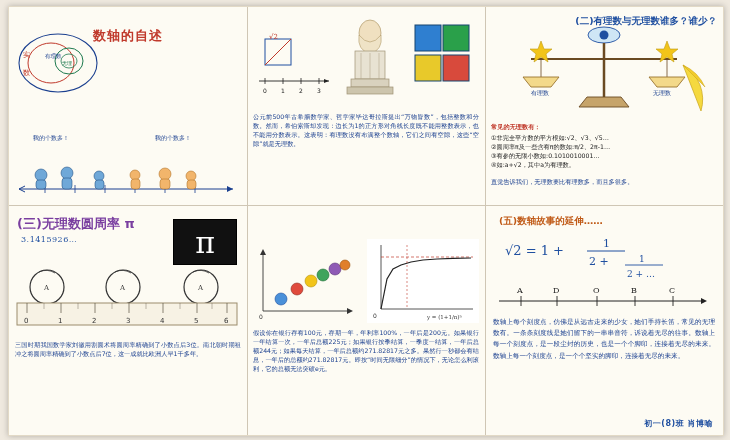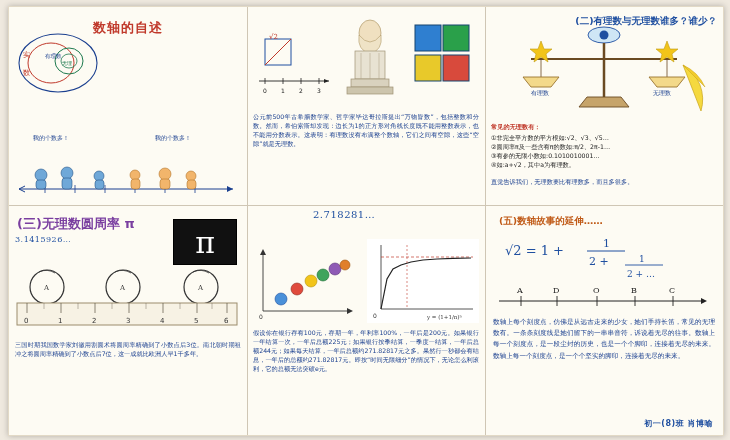--- a/index.html
+++ b/index.html
@@ -67,21 +67,21 @@
   .ruler-wrap{position:absolute;left:6px;top:96px;width:224px;}
 </style>
 </head>
 <body>
 
 <div class="poster">
 
   <div class="grid">
 
     <div class="cell">
-      <div class="title t-red" style="margin-top:8px">数轴的自述</div>
+      <div class="title t-red" style="margin-top:16px">数轴的自述</div>
 
 
       <div class="venn">
         <svg width="82" height="64" viewBox="0 0 82 64">
           <ellipse cx="41" cy="32" rx="39" ry="29" fill="none" stroke="#1a3f8f" stroke-width="1.1"></ellipse>
           <ellipse cx="34" cy="32" rx="23" ry="20" fill="none" stroke="#c0392b" stroke-width="1"></ellipse>
           <ellipse cx="52" cy="30" rx="14" ry="13" fill="none" stroke="#1e7a4f" stroke-width="1"></ellipse>
           <ellipse cx="52" cy="30" rx="8" ry="7" fill="none" stroke="#1e7a4f" stroke-width=".8"></ellipse>
           <text x="6" y="26" font-size="7" fill="#c0392b">实</text>
           <text x="6" y="44" font-size="7" fill="#c0392b">数</text>
@@ -212,21 +212,21 @@
         <div class="body-text dark" style="margin-top:2px;">①非完全平方数的平方根如:√2、√3、√5…</div>
         <div class="body-text dark">②圆周率π及一些含有π的数如:π/2、2π-1…</div>
         <div class="body-text dark">③有参的无限小数如:0.1010010001…</div>
         <div class="body-text dark">④如:a+√2，其中a为有理数。</div>
         <div class="body-text blue" style="margin-top:8px;">直觉告诉我们，无理数要比有理数多，而且多很多。</div>
       </div>
     </div>
 
     <div class="cell">
       <div class="title t-purple" style="text-align:left;margin:6px 0 2px 2px;">(三)无理数圆周率 π</div>
-      <div style="font-size:8px;color:#1f4fa0;margin-left:0;letter-spacing:.5px;" class="formula">3.1415926…</div>
+      <div style="font-size:8px;color:#1f4fa0;margin-left:6px;letter-spacing:.5px;" class="formula">3.1415926…</div>
 
       <div class="pi-box">
         <span>π</span>
       </div>
 
       <div style="position:absolute;left:6px;top:62px;">
         <svg width="224" height="40" viewBox="0 0 224 40">
           <circle cx="32" cy="20" r="17" fill="none" stroke="#333" stroke-width="1.2"></circle>
           <text x="29" y="23" font-size="7" fill="#333" class="formula">A</text>
           <circle cx="108" cy="20" r="17" fill="none" stroke="#333" stroke-width="1.2"></circle>
@@ -266,21 +266,20 @@
           <text x="145" y="22" font-size="7" fill="#333">4</text>
           <text x="179" y="22" font-size="7" fill="#333">5</text>
           <text x="209" y="22" font-size="7" fill="#333">6</text>
         </svg>
       </div>
 
       <div class="body-text blue" style="position:absolute;left:6px;right:6px;top:136px;">三国时期我国数学家刘徽用割圆术将圆周率精确到了小数点后3位。南北朝时期祖冲之将圆周率精确到了小数点后7位，这一成就比欧洲人早1千多年。</div>
     </div>
 
     <div class="cell">
-      <div style="font-size:10px;color:#1f4fa0;margin-left:60px;letter-spacing:.5px;" class="formula">2.718281…</div>
 
       <div style="position:absolute;left:6px;top:40px;">
         <svg width="104" height="76" viewBox="0 0 104 76">
           <line x1="10" y1="6" x2="10" y2="66" stroke="#333" stroke-width=".9"></line>
           <line x1="10" y1="66" x2="98" y2="66" stroke="#333" stroke-width=".9"></line>
           <polygon points="10,4 7,10 13,10" fill="#333"></polygon>
           <polygon points="100,66 94,63 94,69" fill="#333"></polygon>
           <circle cx="28" cy="54" r="6" fill="#4a90d9" stroke="#1f4fa0" stroke-width=".6"></circle>
           <circle cx="44" cy="44" r="6" fill="#e04a3c" stroke="#8e2a20" stroke-width=".6"></circle>
           <circle cx="58" cy="36" r="6" fill="#f2c419" stroke="#b4920f" stroke-width=".6"></circle>

